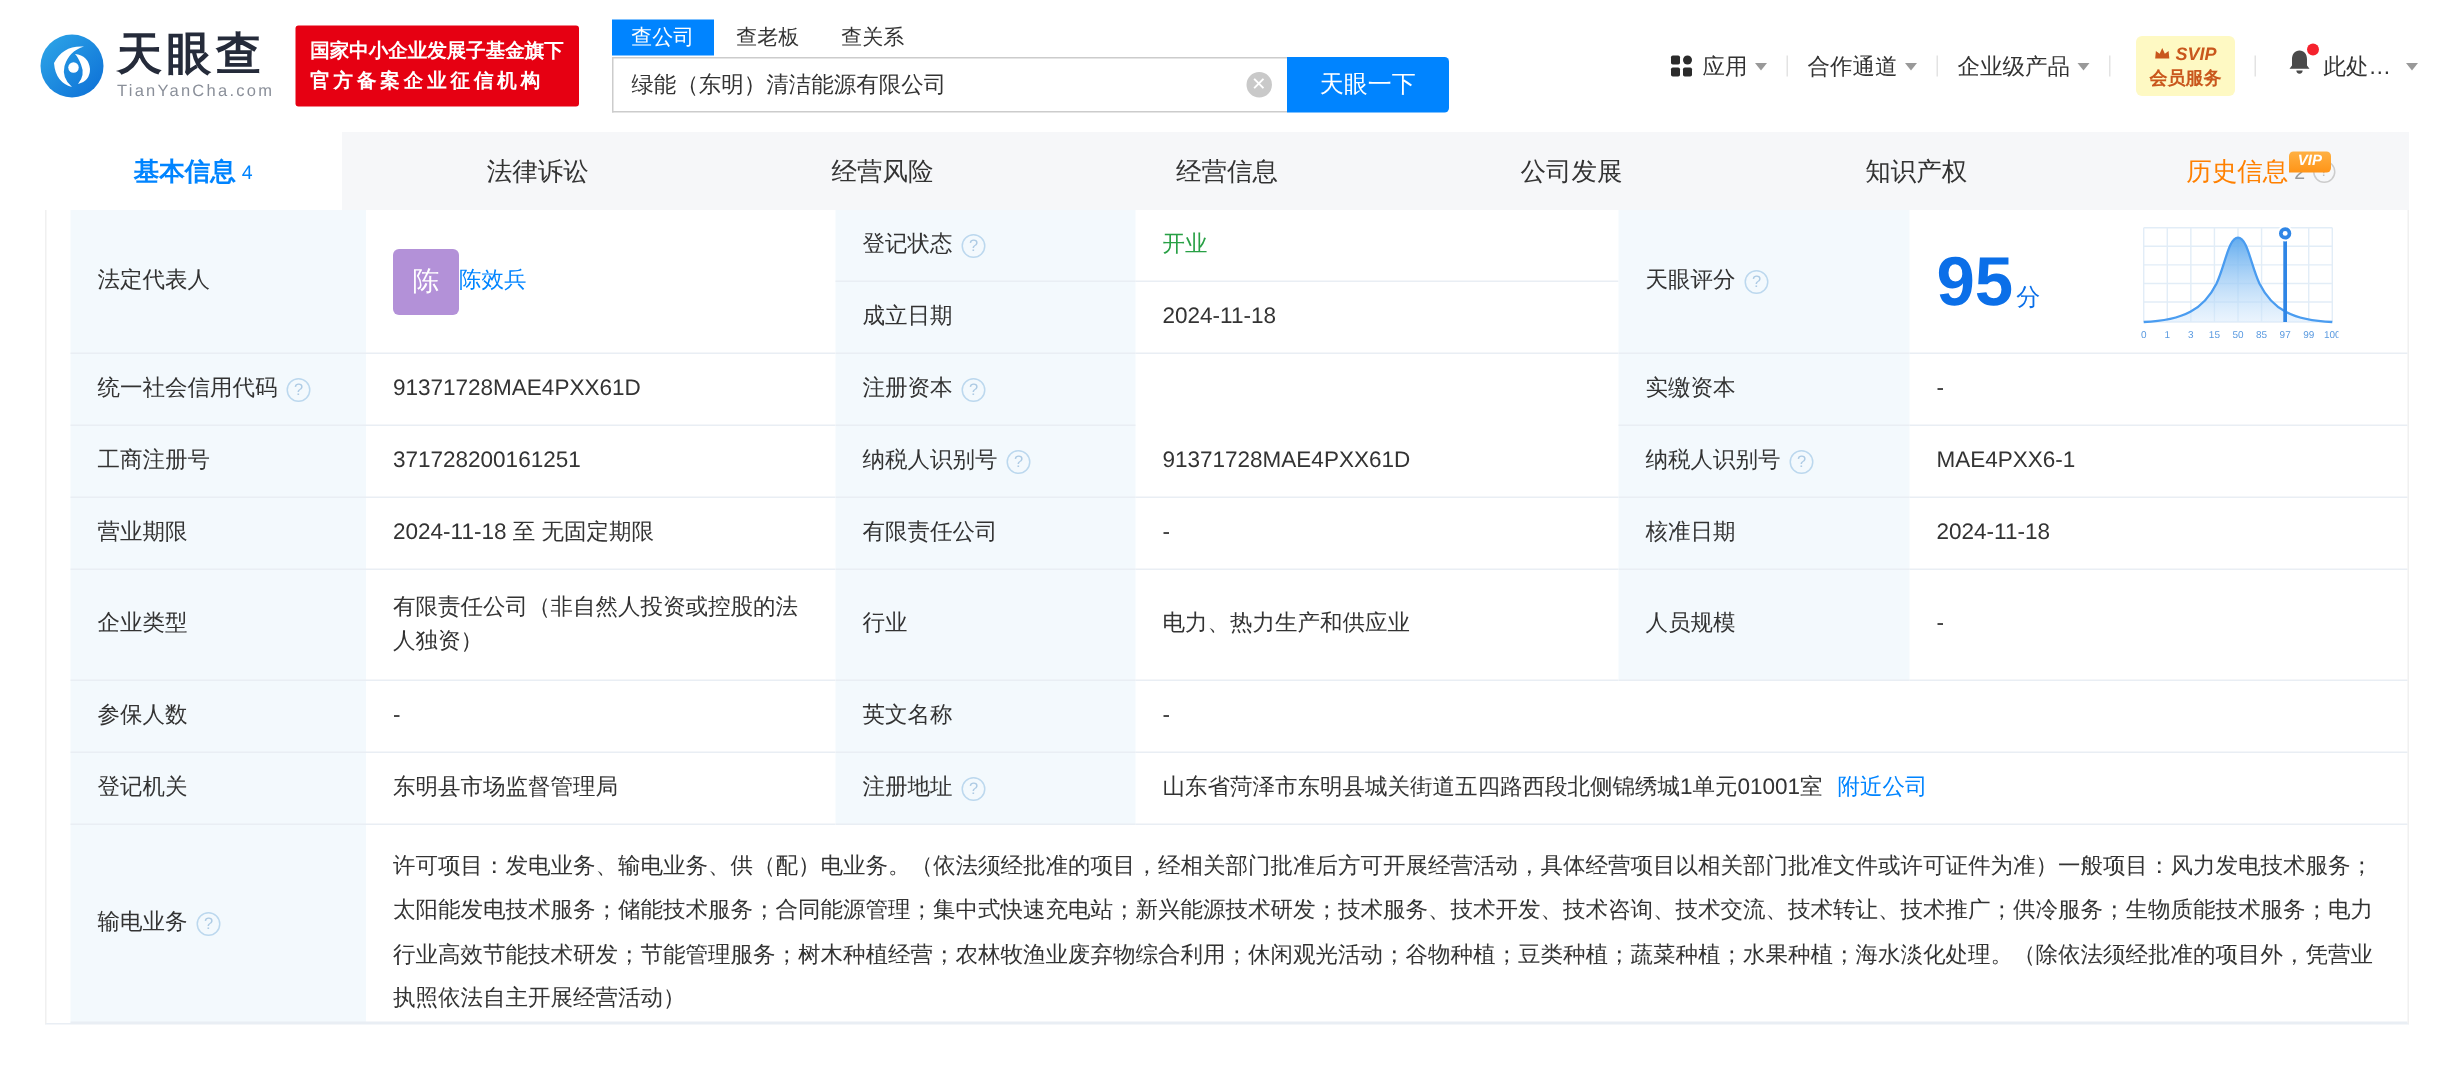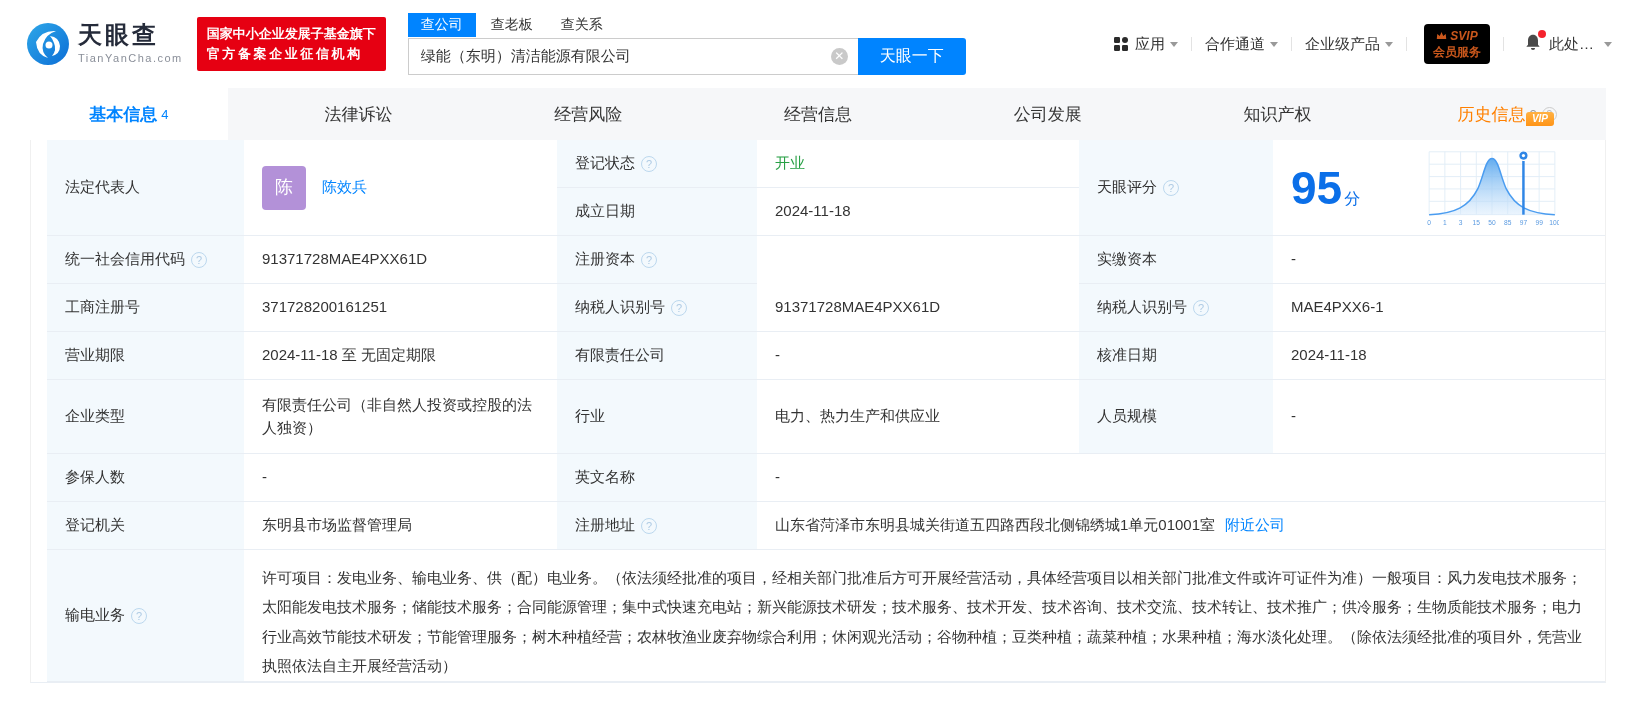--- a/index.html
+++ b/index.html
@@ -3,21 +3,21 @@
 <meta charset="utf-8">
 <style>
   * { box-sizing: border-box; margin: 0; padding: 0; }
   html,body { width:1636px; height:715px; overflow:hidden; background:#fff;
     font-family:"Liberation Sans","DejaVu Sans",sans-serif; color:#333; }
 
   
   .header { height:88px; display:flex; align-items:center; padding:0 24px 0 26px; background:#fff; }
   .logo { display:flex; align-items:center; cursor:pointer; }
   .logo-icon { width:44px; height:44px; margin-right:8px; }
-  .logo-text .brand { font-size:24px; font-weight:bold; color:#252b3a; letter-spacing:3px; line-height:1;font-family:Liberation Mono, monospace; }
+  .logo-text .brand { font-size:30px; font-weight:bold; color:#252b3a; letter-spacing:3px; line-height:1; }
   .logo-text .domain { font-size:11px; color:#8a8f99; letter-spacing:1.5px; margin-top:3px; }
   .gov-badge { margin-left:14px; background:#e60012; color:#fff; padding:7px 10px; border-radius:2px;
     font-size:13px; font-weight:bold; line-height:1.55; white-space:nowrap; }
   .gov-badge .l2 { letter-spacing:2.6px; }
 
   .search-wrap { margin-left:22px; }
   .search-tabs { display:flex; gap:2px; }
   .stab { font-size:14px; padding:3px 13px; cursor:pointer; color:#333; }
   .stab.active { background:#0084ff; color:#fff; }
   .search-row { display:flex; margin-top:1px; }
@@ -29,57 +29,57 @@
   .clear-btn::before { content:"✕"; }
   .search-btn { height:37px; padding:0 22px; background:#0084ff; color:#fff; border:none; font-size:16px;
     cursor:pointer; border-radius:0 3px 3px 0; font-family:inherit; }
 
   .header-right { margin-left:auto; display:flex; align-items:center; font-size:15px; color:#333; }
   .menu-item { display:flex; align-items:center; cursor:pointer; white-space:nowrap; }
   .caret { width:0; height:0; border-left:4px solid transparent; border-right:4px solid transparent;
     border-top:5px solid #999; margin-left:5px; }
   .sep { width:1px; height:14px; background:#e3e3e3; margin:0 13px; }
   .apps-icon { width:16px; height:16px; margin-right:6px; }
-  .svip-badge { background:#000000; border-radius:4px; padding:4px 9px; line-height:1.35; text-align:center;
+  .svip-badge { background:#fef9c3; border-radius:4px; padding:4px 9px; line-height:1.35; text-align:center;
     color:#c9571c; font-size:12px; font-weight:bold; cursor:pointer; margin-left:4px; }
   .svip-badge .l1 { font-style:italic; display:flex; align-items:center; gap:3px; justify-content:center; }
   .bell-wrap { position:relative; margin:0 6px; cursor:pointer; }
   .bell-dot { position:absolute; top:-3px; right:-3px; width:8px; height:8px; border-radius:50%; background:#f5222d; }
   .more-user { display:flex; align-items:center; cursor:pointer; max-width:84px; }
 
   
   .tab-bar { margin:0 30px; height:52px; display:flex; background:#f6f7f9;gap:32px; }
   .nav-tab { flex:1; display:flex; align-items:center; justify-content:center; font-size:17px; color:#333;
     cursor:pointer; position:relative; }
   .nav-tab.active { background:#fff; color:#0084ff; font-weight:bold; }
   .nav-tab .count { font-size:13px; margin-left:4px; font-weight:normal; color:#0084ff; }
   .nav-tab.history { color:#ff8000; }
   .nav-tab.history .count { color:#999; }
-  .vip-tag { position:absolute; top:24px; right:52px; background:linear-gradient(180deg,#ffb143,#ff9417);
+  .vip-tag { position:absolute; top:13px; right:52px; background:linear-gradient(180deg,#ffb143,#ff9417);
     color:#fff; font-size:10px; font-weight:bold; font-style:italic; padding:1px 6px 2px; border-radius:3px 3px 3px 0; }
   .tab-help { width:15px; height:15px; border-radius:50%; border:1px solid #ccc; color:#bbb; font-size:10px;
     line-height:13px; text-align:center; margin-left:5px; }
   .tab-help::before { content:"?"; }
 
   
   .info-wrap { margin:0 30px; border-left:1px solid #f0f0f0; border-right:1px solid #f0f0f0;
     border-bottom:1px solid #e9eef4; padding-left:16px; background:#fff; }
   .info-grid { display:grid; grid-template-columns:197px 313px 200px 322px 194px auto;
     grid-template-rows:48px 48px 48px 48px 48px 74px 48px 48px 132px; }
   .cell { display:flex; align-items:center; padding:4px 18px; font-size:15px;
     border-bottom:1px solid #e9eef4; line-height:1.5; }
   .cell.label { background:#f3f9fd; color:#333; }
   .help { width:16px; height:16px; border-radius:50%; border:1px solid #bcd8ee; color:#aecbe4; font-size:11px;
     line-height:14px; text-align:center; margin-left:6px; flex:none; cursor:pointer; }
   .help::before { content:"?"; }
   .link { color:#0084ff; cursor:pointer; text-decoration:none; }
   .status-open { color:#28a045; }
   .avatar { width:44px; height:44px; border-radius:4px; background:#b391d8; color:#fff; font-size:18px;
     display:flex; align-items:center; justify-content:center; flex:none; cursor:pointer; }
-  .rep-name { margin-left:16px; font-size:15px; }
+  .rep-name { margin-left:0; font-size:15px; }
   .score-cell { display:flex; align-items:center; justify-content:space-between; padding-right:46px; }
   .score-num { color:#0b6fe8; font-size:46px; font-weight:bold; line-height:1; }
   .score-unit { color:#0b6fe8; font-size:16px; margin-left:2px; }
   .scope-text { align-items:flex-start; padding-top:13px; padding-bottom:13px; line-height:1.95; }
   .mono-dash { color:#333; }
 </style>
 </head>
 <body>
 
 <div class="header">

